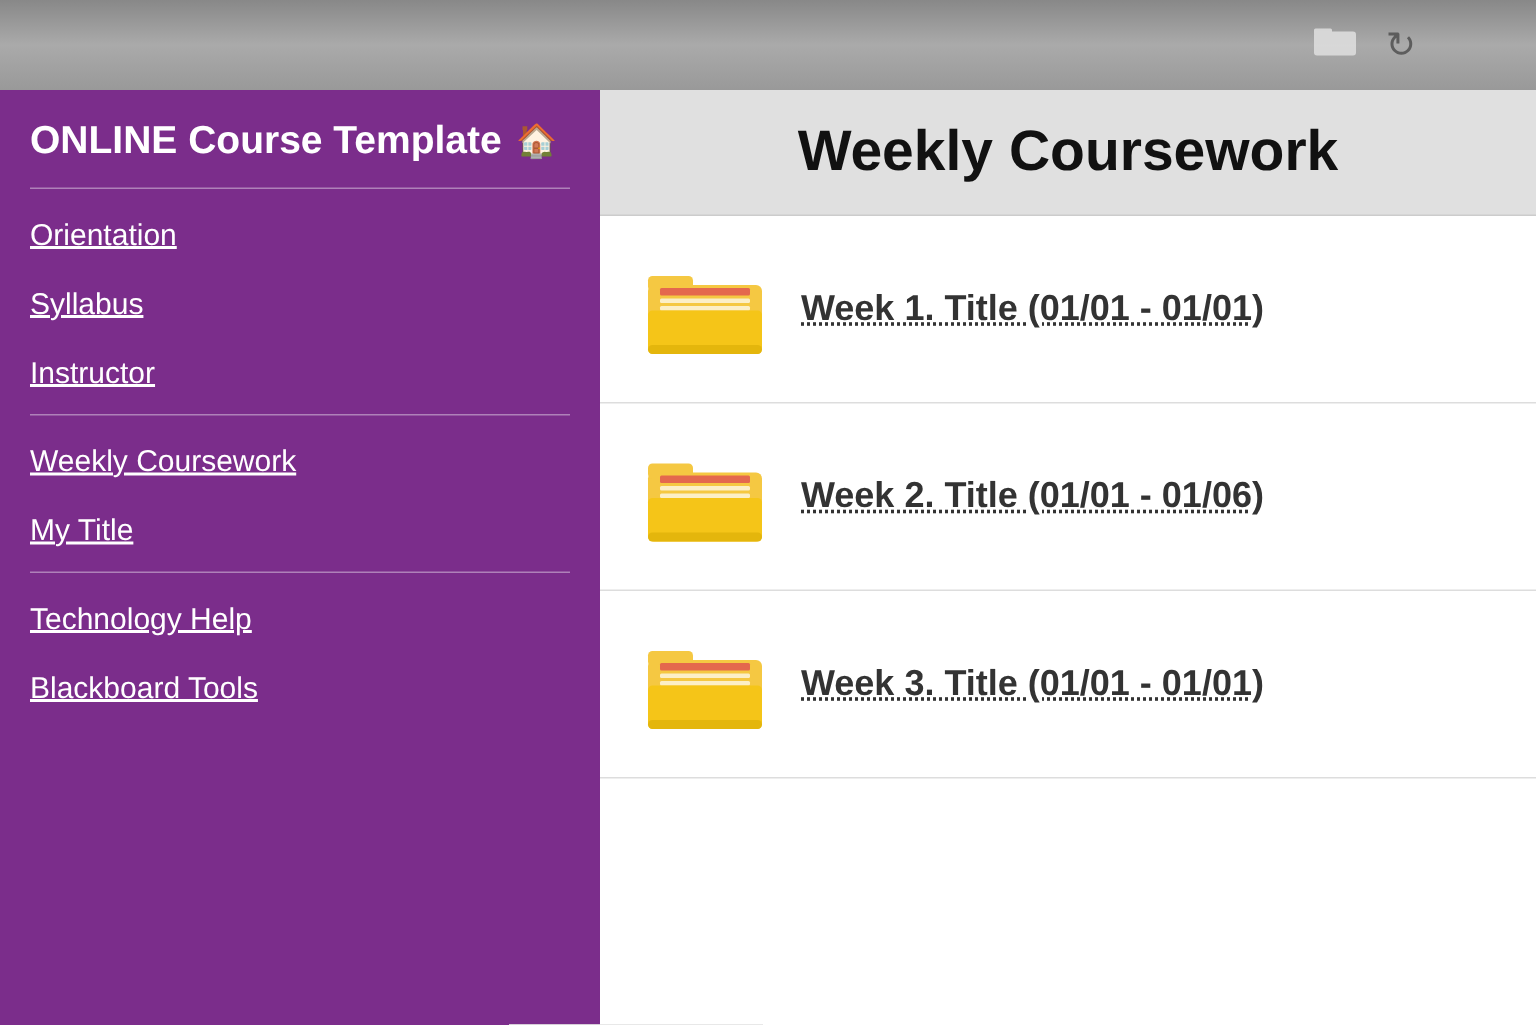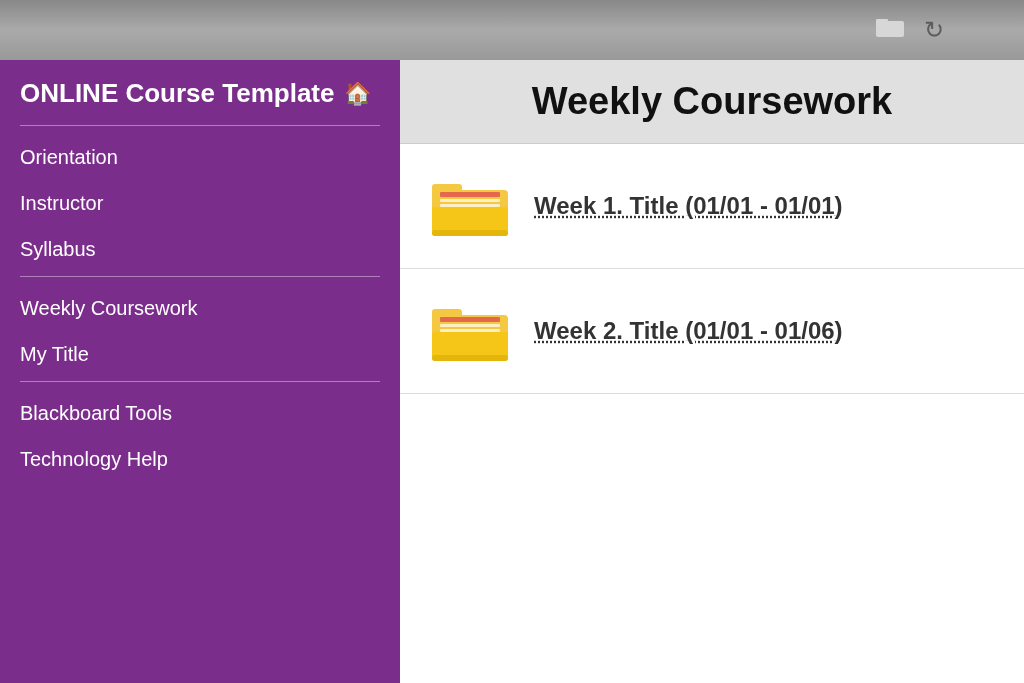--- a/index.html
+++ b/index.html
@@ -81,20 +81,21 @@
       border-top: 1px solid rgba(255,255,255,0.4);
       margin: 4px 20px 8px 20px;
     }
 
     .sidebar-nav-item {
       padding: 10px 20px;
       font-size: 20px;
       color: white;
       cursor: pointer;
       line-height: 1.3;
+      text-decoration: underline;
     }
 
     
     .content-area {
       flex: 1;
       background: white;
       display: flex;
       flex-direction: column;
       overflow-y: auto;
     }
@@ -165,32 +166,32 @@
 <div class="main-layout">
 
   <div class="sidebar">
     <div class="sidebar-header">
       <span class="sidebar-title">ONLINE Course Template</span>
       <span class="home-icon">🏠</span>
     </div>
     <hr class="sidebar-divider">
 
     <div class="sidebar-nav-item">Orientation</div>
+    <div class="sidebar-nav-item">Syllabus</div>
     <div class="sidebar-nav-item">Instructor</div>
-    <div class="sidebar-nav-item">Syllabus</div>
 
     <hr class="sidebar-divider">
 
     <div class="sidebar-nav-item">Weekly Coursework</div>
     <div class="sidebar-nav-item">My Title</div>
 
     <hr class="sidebar-divider">
 
+    <div class="sidebar-nav-item">Technology Help</div>
     <div class="sidebar-nav-item">Blackboard Tools</div>
-    <div class="sidebar-nav-item">Technology Help</div>
   </div>
 
   <div class="content-area">
     <div class="content-header">
       <div class="content-title">Weekly Coursework</div>
     </div>
     <div class="content-body">
 
       <div class="week-item">
         <div class="folder-icon">
@@ -223,17 +224,32 @@
             <rect x="10" y="27" width="60" height="3" rx="1" fill="#fff" opacity="0.7"></rect>
             <rect x="10" y="32" width="60" height="3" rx="1" fill="#fff" opacity="0.7"></rect>
             <rect x="10" y="37" width="60" height="3" rx="1" fill="#fff" opacity="0.7"></rect>
             <rect x="2" y="35" width="76" height="29" rx="3" fill="#F5C518"></rect>
             <rect x="2" y="58" width="76" height="6" rx="3" fill="#D4A800" opacity="0.5"></rect>
           </svg>
         </div>
         <a class="week-link">Week 2. Title (01/01 - 01/06)</a>
       </div>
 
+      <div class="week-item">
+        <div class="folder-icon">
+          <svg class="folder-svg" viewBox="0 0 80 68" xmlns="http://www.w3.org/2000/svg">
+            <rect x="2" y="18" width="76" height="46" rx="4" fill="#F5C842"></rect>
+            <rect x="2" y="12" width="30" height="10" rx="3" fill="#F5C842"></rect>
+            <rect x="10" y="20" width="60" height="5" rx="1" fill="#e05050" opacity="0.8"></rect>
+            <rect x="10" y="27" width="60" height="3" rx="1" fill="#fff" opacity="0.7"></rect>
+            <rect x="10" y="32" width="60" height="3" rx="1" fill="#fff" opacity="0.7"></rect>
+            <rect x="10" y="37" width="60" height="3" rx="1" fill="#fff" opacity="0.7"></rect>
+            <rect x="2" y="35" width="76" height="29" rx="3" fill="#F5C518"></rect>
+            <rect x="2" y="58" width="76" height="6" rx="3" fill="#D4A800" opacity="0.5"></rect>
+          </svg>
+        </div>
+        <a class="week-link">Week 3. Title (01/01 - 01/01)</a>
+      </div>
 
     </div>
   </div>
 
 </div>
 
 </body></html>

